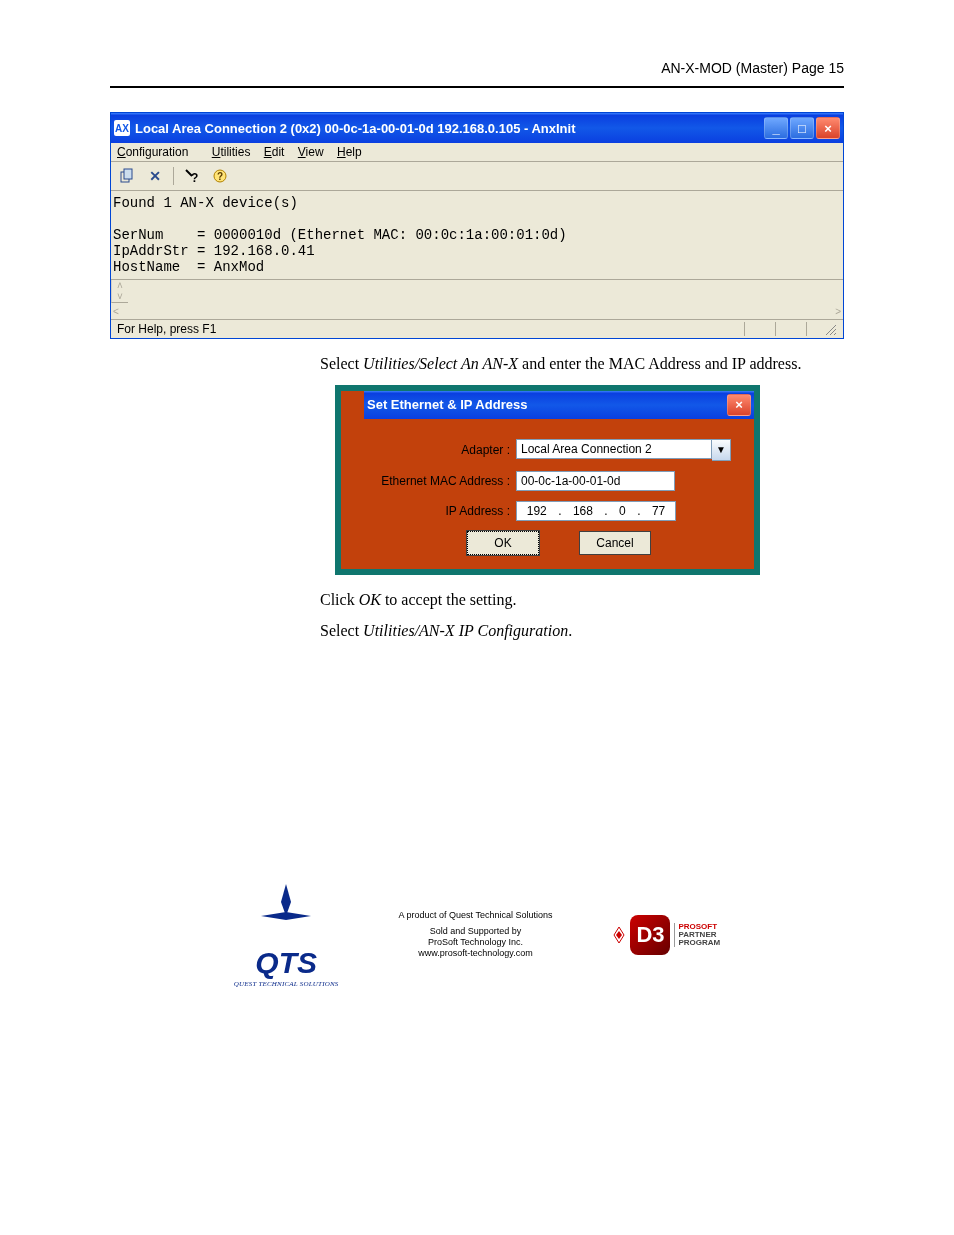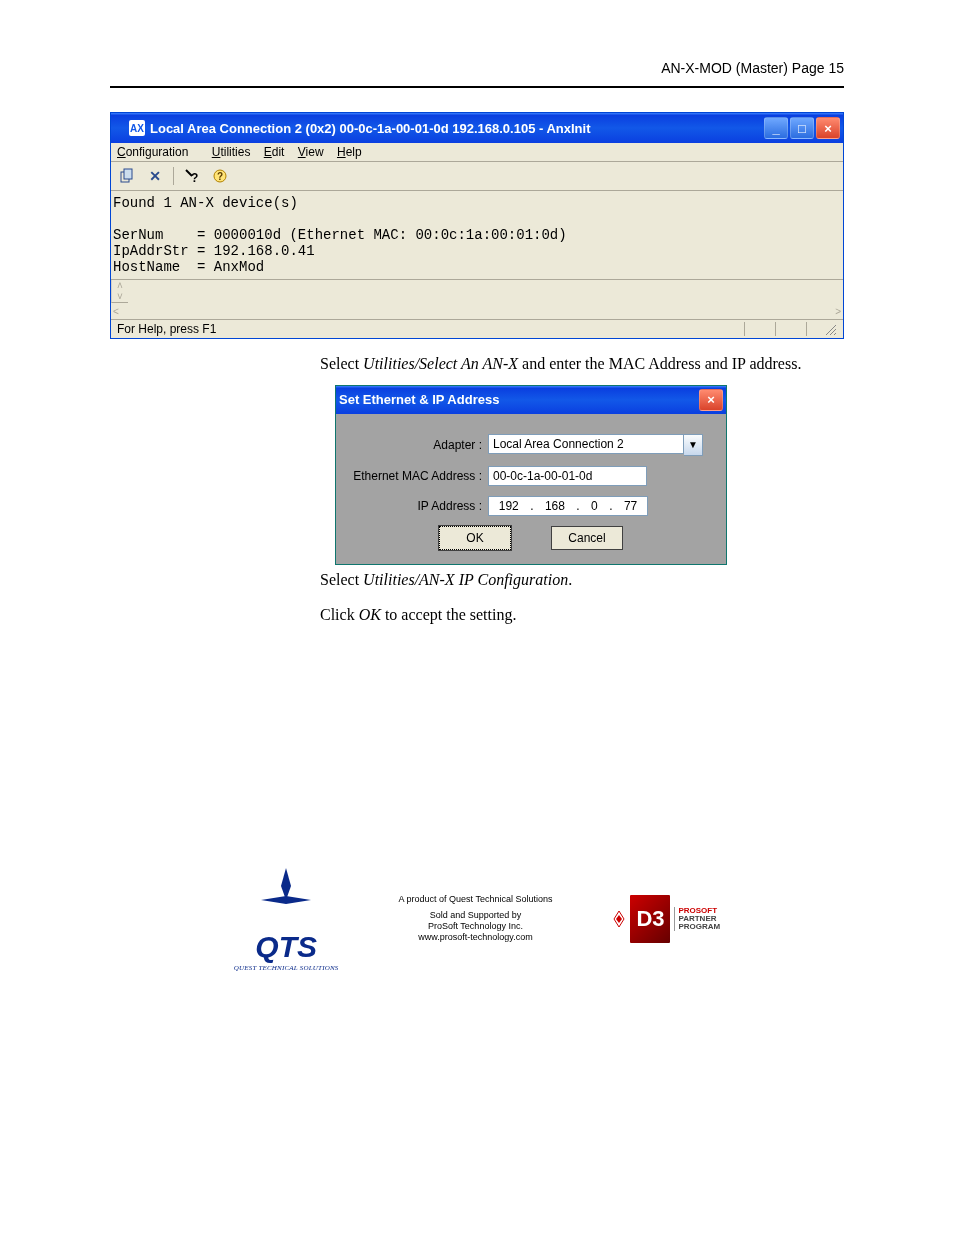--- a/index.html
+++ b/index.html
@@ -47,21 +47,20 @@
     width: 16px; height: 16px;
     background: #fff;
     color: #1258e8;
     font-size: 10px;
     font-weight: bold;
     display: flex;
     align-items: center;
     justify-content: center;
     margin-right: 5px;
     border-radius: 2px;
-    margin-left: 15px;
   }
   .titlebar .title-text {
     flex: 1;
     white-space: nowrap;
     overflow: hidden;
   }
   .winbtns { display: flex; gap: 2px; }
   .winbtn {
     width: 22px; height: 20px;
     border-radius: 3px;
@@ -149,24 +148,25 @@
   .body-text {
     margin: 14px 0 10px 210px;
     font-size: 16px;
     line-height: 1.35;
   }
 
   
   .dialog {
     width: 390px;
     margin-left: 225px;
-    border: 1px solid #0f766e;
-    background: #a3a3a3;
+    border: 6px solid #0f766e;
+    background: #c2410c;
     font-family: Tahoma, Arial, sans-serif;
     font-size: 12px;
+    padding-left: 23px;
   }
   .dialog .titlebar { height: 22px; }
   .dialog-body {
     padding: 20px 14px 14px 14px;
   }
   .dlg-row {
     display: flex;
     align-items: center;
     margin-bottom: 10px;
   }
@@ -261,25 +261,25 @@
     font-style: italic;
     color: #0a2a8a;
     letter-spacing: 0.2px;
   }
   .prosoft-logo {
     display: flex;
     align-items: center;
     gap: 4px;
   }
   .prosoft-d3 {
-    width: 40px; height: 48px;
+    width: 40px; height: 40px;
     background: linear-gradient(135deg,#c00,#600);
     color:#fff; font-weight:bold; font-size:22px;
     display:flex; align-items:center; justify-content:center;
-    border-radius: 1px;
+    border-radius: 8px;
     font-family: Arial, sans-serif;
     text-align: center;
   }
   .prosoft-text {
     font-family: Arial, sans-serif;
     font-size: 8px;
     line-height: 1;
     border-left: 1px solid #999;
     padding-left: 3px;
   }
@@ -400,25 +400,25 @@
           <span>77</span>
         </div>
       </div>
       <div class="dlg-buttons">
         <div class="dlg-btn default">OK</div>
         <div class="dlg-btn">Cancel</div>
       </div>
     </div>
   </div>
 
+  <div class="body-text">
+    <span>Click </span><i>OK</i><span> to accept the setting.</span>
+  </div>
   <div class="body-text" style="margin-top:4px">
     <span>Select </span><i>Utilities/AN-X IP Configuration</i><span>.</span>
-  </div>
-  <div class="body-text">
-    <span>Click </span><i>OK</i><span> to accept the setting.</span>
   </div>
 
   <div class="footer">
     <div style="text-align:center">
       <svg width="90" height="60">
         <polygon points="45,2 50,20 45,34 40,20" fill="#0a2a8a"></polygon>
         <polygon points="20,34 45,30 70,34 45,38" fill="#0a2a8a"></polygon>
       </svg>
       <div class="qts-logo">QTS</div>
       <div class="qts-sub">QUEST TECHNICAL SOLUTIONS</div>

